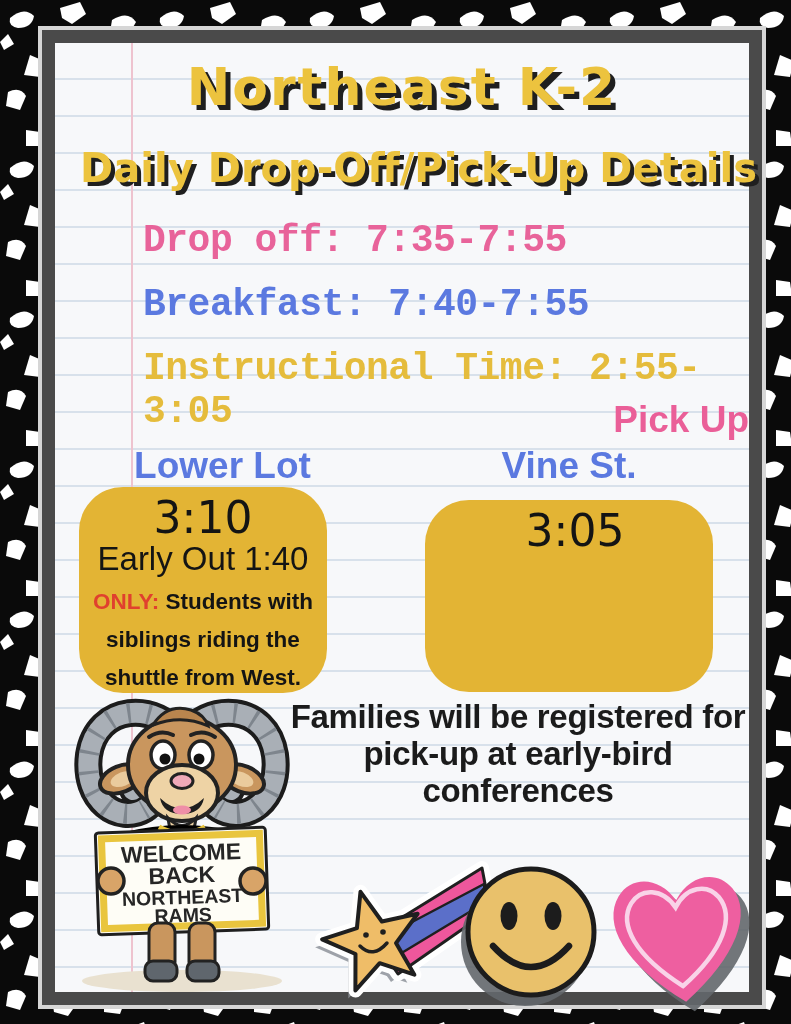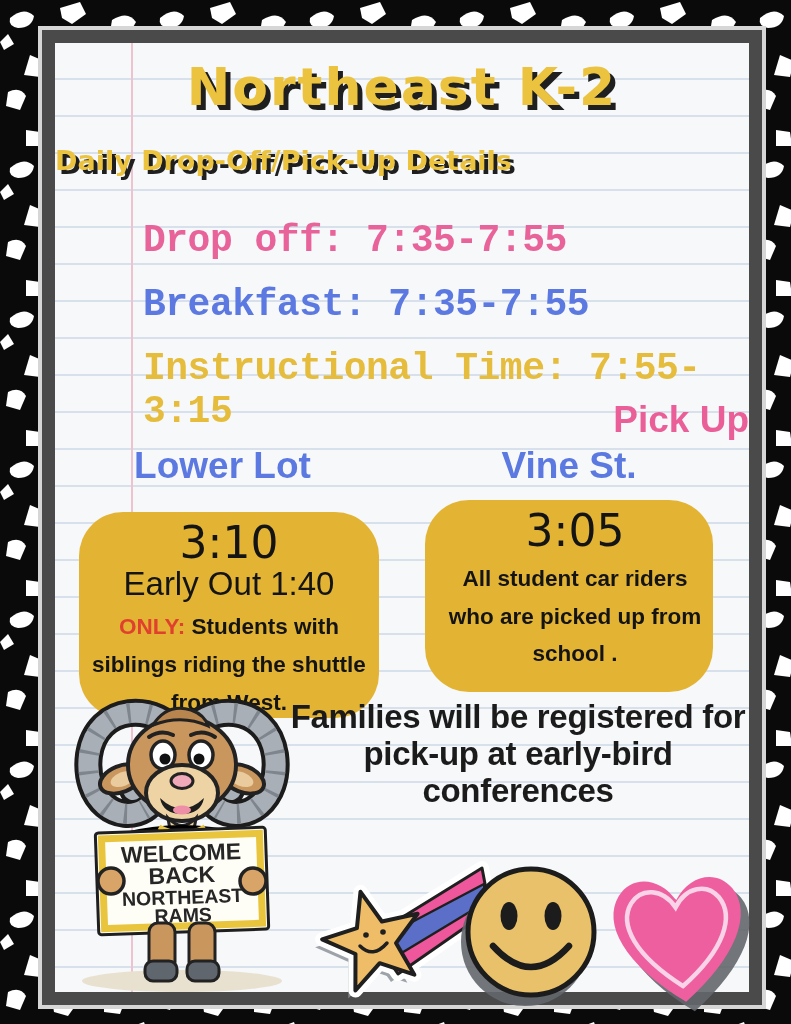--- a/index.html
+++ b/index.html
@@ -21,41 +21,41 @@
   }
   .paper-content { position:absolute; inset:0; }
   .margin-line { position:absolute; left:76px; top:0; bottom:0; width:2px; background:#eec3cf; }
 
   .title {
     position:absolute; top:14px; left:0; width:100%; text-align:center;
     font-family:"DejaVu Sans", sans-serif; font-weight:800; font-size:52px; letter-spacing:2px;
     color:#ecc33e; text-shadow:5px 5px 0 #1f1f1f;
   }
   .subtitle {
-    position:absolute; top:102px; left:0; width:100%; text-align:left;
-    font-family:"DejaVu Sans", sans-serif; font-weight:800; font-size:27px; letter-spacing:0px;
+    position:absolute; top:102px; left:8px; width:100%; text-align:right;
+    font-family:"DejaVu Sans", sans-serif; font-weight:800; font-size:40px; letter-spacing:0px;
     color:#ecc33e; text-shadow:4px 4px 0 #1f1f1f;
   }
   .sched { position:absolute; left:88px; font-weight:bold; font-size:38px; letter-spacing:-0.5px;font-family:Liberation Mono, monospace; }
   .sched.pink { top:176px; color:#e8639a; }
   .sched.blue { top:240px; color:#5b79e0; }
   .sched.gold { top:304px; color:#e5bc3c; }
   .pickup-heading {
     position:absolute; top:356px; left:0; width:100%; text-align:right;
     font-weight:bold; font-size:37px; color:#ea5f98;
   }
   .col-header { position:absolute; top:402px; text-align:center; font-weight:bold; font-size:37px; color:#5b79e0; }
   .col-header.left { left:20px; width:295px; }
   .col-header.right { left:368px; width:292px; }
 
   .ybox {
     position:absolute; background:#e3b434; border-radius:44px; text-align:center;
     color:#141414; padding-top:8px;
   }
-  .ybox.left { left:24px; top:469px; width:300px; height:206px; }
+  .ybox.left { left:24px; top:444px; width:248px; height:206px; }
   .ybox.right { left:370px; top:457px; width:288px; height:192px;padding-left:12px; }
   .ybox .time { font-family:"DejaVu Sans", sans-serif; font-weight:500; font-size:44px; line-height:1.05; }
   .ybox .early { font-size:33px; font-weight:400; line-height:1.1; }
   .ybox .note { font-weight:bold; font-size:22.5px; line-height:1.67; margin-top:6px; }
   .ybox .note .only { color:#e0402e; }
 
   .families-text, .buses-text {
     position:absolute; left:232px; width:462px; text-align:center;
     font-weight:bold; color:#1b1b1b; font-size:33px; line-height:1.12; letter-spacing:-0.3px;
   }
@@ -97,37 +97,36 @@
 </svg>
 
 <div class="paper">
   <div class="paper-content">
     <div class="margin-line"></div>
 
     <div class="title">Northeast K-2</div>
     <div class="subtitle">Daily Drop-Off/Pick-Up Details</div>
 
     <div class="sched pink">Drop off: 7:35-7:55</div>
-    <div class="sched blue">Breakfast: 7:35-7:55</div>
-    <div class="sched gold">Instructional Time: 7:55-3:15</div>
+    <div class="sched blue">Breakfast: 7:40-7:55</div>
+    <div class="sched gold">Instructional Time: 2:55-3:05</div>
 
     <div class="pickup-heading">Pick Up</div>
 
     <div class="col-header right">Vine St.</div>
     <div class="col-header left">Lower Lot</div>
 
     <div class="ybox left">
       <div class="time">3:10</div>
       <div class="early">Early Out 1:40</div>
       <div class="note"><span class="only">ONLY:</span><span> Students with siblings riding the shuttle from West.</span></div>
     </div>
 
     <div class="ybox right">
       <div class="time">3:05</div>
-      <div class="note"><span>All student car riders who are picked up from school .</span></div>
     </div>
 
     <div class="families-text">Families will be registered for pick-up at early-bird conferences</div>
 
     <div class="mascot">
       <svg width="250" height="300" viewBox="0 0 250 300" xmlns="http://www.w3.org/2000/svg">
         <ellipse cx="125" cy="288" rx="100" ry="11" fill="#e9e1d0"></ellipse>
 
         <g>
           <path d="M125,45 C100,8 40,10 32,62 C26,108 62,132 88,116 C102,107 104,90 91,84 C81,79 72,87 76,97" fill="none" stroke="#1c1c1c" stroke-width="28" stroke-linecap="round"></path>

